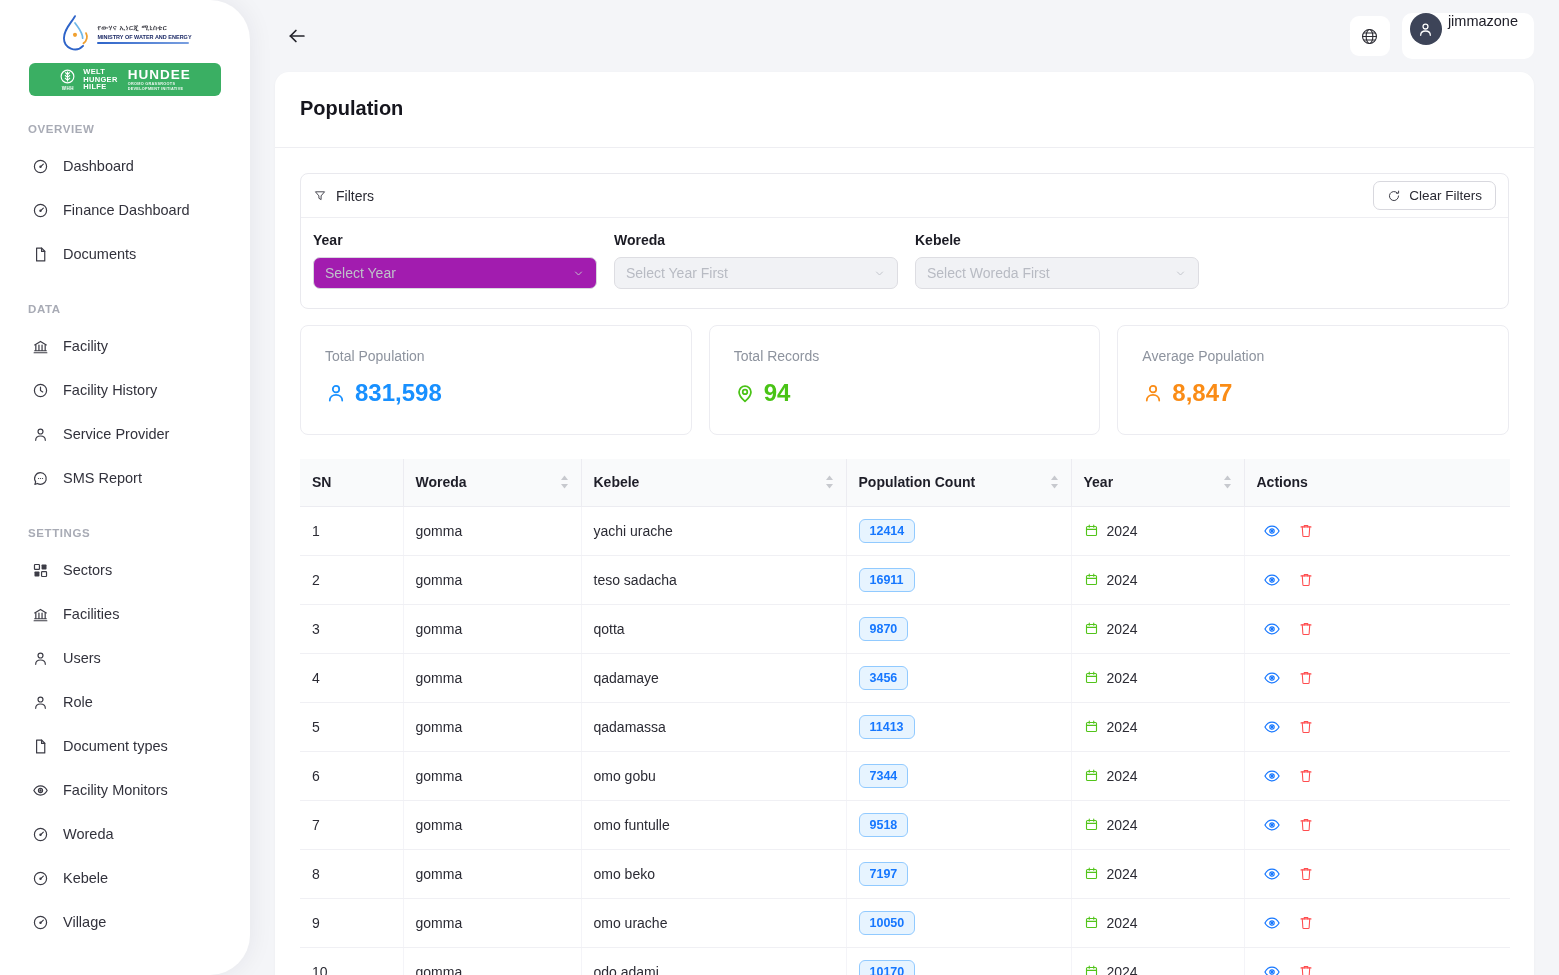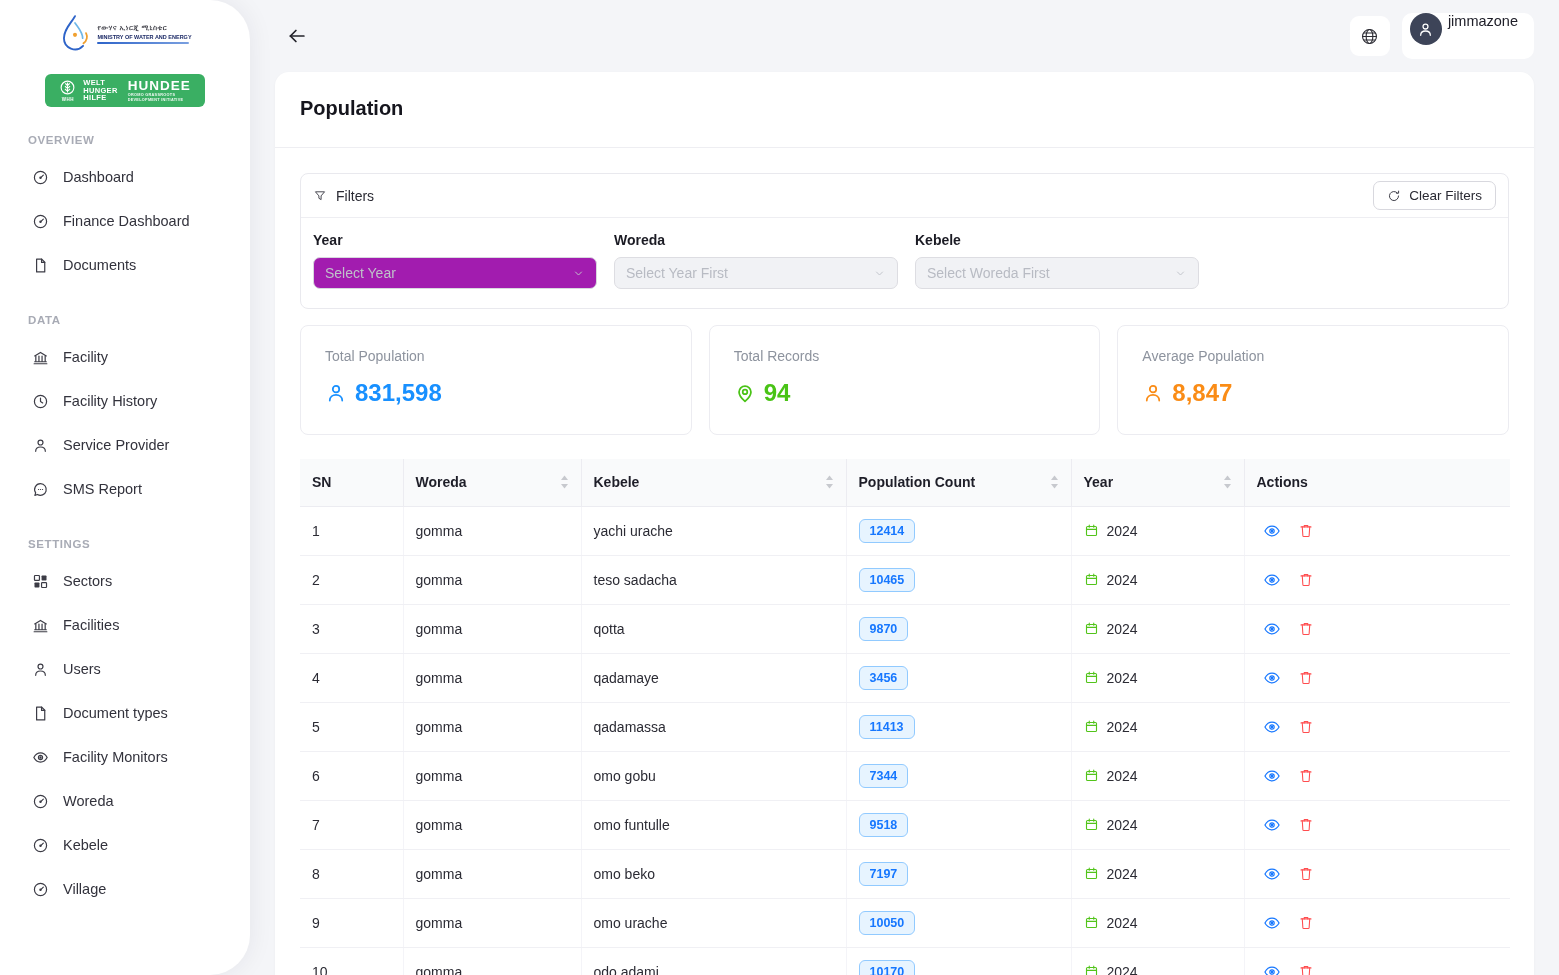--- a/index.html
+++ b/index.html
@@ -20,21 +20,21 @@
     box-shadow:0 0 26px rgba(20,30,60,.07);
     z-index:5; overflow:hidden;
   }
   .logo-wrap { padding-top:10px; display:flex; flex-direction:column; align-items:center; }
   .ministry { display:flex; align-items:center; gap:5px; height:48px; }
   .ministry-text { text-align:left; }
   .ministry-amh { font-size:7px; font-weight:700; color:#4a4a52; letter-spacing:.5px; }
   .ministry-name { font-size:5.5px; font-weight:800; color:#1c2a66; margin-top:2px; }
   .ministry-rule { margin-top:2px; height:2px; width:92px; background:linear-gradient(90deg,#2e64c9,#7aa0e0); border-radius:1px; }
   .whh-banner {
-    margin-top:16px; width:160px; height:33px; background:#3aaf63; border-radius:6px;
+    margin-top:5px; width:192px; height:33px; background:#3aaf63; border-radius:6px;
     display:flex; align-items:center; justify-content:center; gap:7px; color:#fff;
   }
   .whh-logo { display:flex; flex-direction:column; align-items:center; }
   .whh-abbr { font-size:4.5px; font-weight:800; letter-spacing:.5px; margin-top:1px; }
   .whh-words { font-size:7.5px; line-height:7.5px; font-weight:800; letter-spacing:.3px; }
   .hundee { text-align:left; margin-left:3px; }
   .hundee-name { font-size:13.5px; font-weight:800; letter-spacing:1px; }
   .hundee-sub { font-size:3.8px; font-weight:700; letter-spacing:.3px; line-height:4.6px; opacity:.92; }
 
   .section-title {
@@ -305,20 +305,26 @@
     <svg class="nico">
         <use href="#i-bank"></use>
       </svg>
     <span>Facilities</span>
   </div>
   <div class="nav-item">
     <svg class="nico">
         <use href="#i-person"></use>
       </svg>
     <span>Users</span>
+  </div>
+  <div class="nav-item">
+    <svg class="nico">
+        <use href="#i-person"></use>
+      </svg>
+    <span>Role</span>
   </div>
   <div class="nav-item">
     <svg class="nico">
         <use href="#i-file"></use>
       </svg>
     <span>Document types</span>
   </div>
   <div class="nav-item">
     <svg class="nico">
         <use href="#i-eye"></use>
@@ -530,21 +536,21 @@
                       <use href="#i-trash"></use>
                     </svg>
                   </span>
                 </div>
               </td>
           </tr>
           <tr>
             <td>2</td>
             <td>gomma</td>
             <td>teso sadacha</td>
-            <td><span class="count-badge">10465</span></td>
+            <td><span class="count-badge">16911</span></td>
             <td>
                 <div class="year-cell">
                   <svg>
                     <use href="#i-cal"></use>
                   </svg>
                   <span>2024</span>
                 </div>
               </td>
             <td>
                 <div class="actions-cell">

